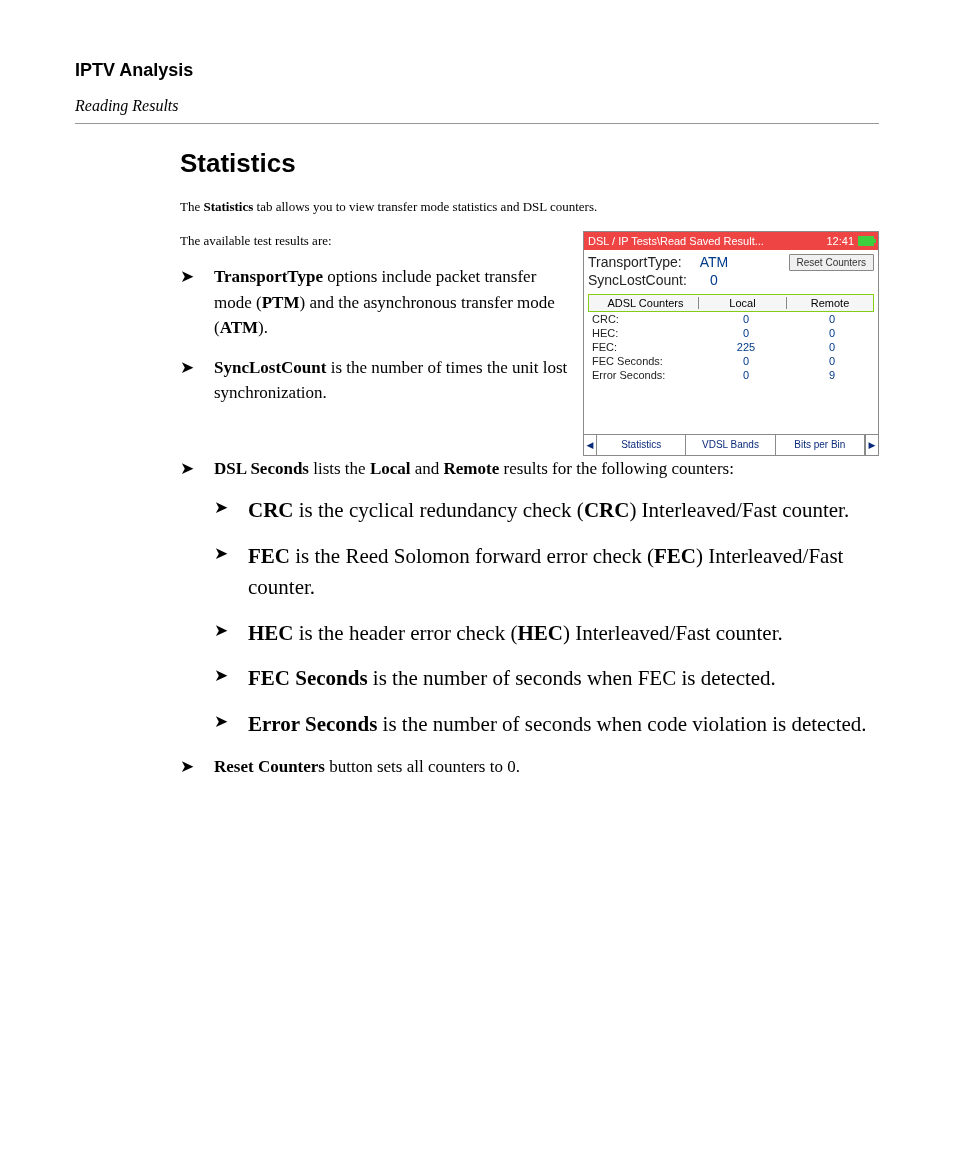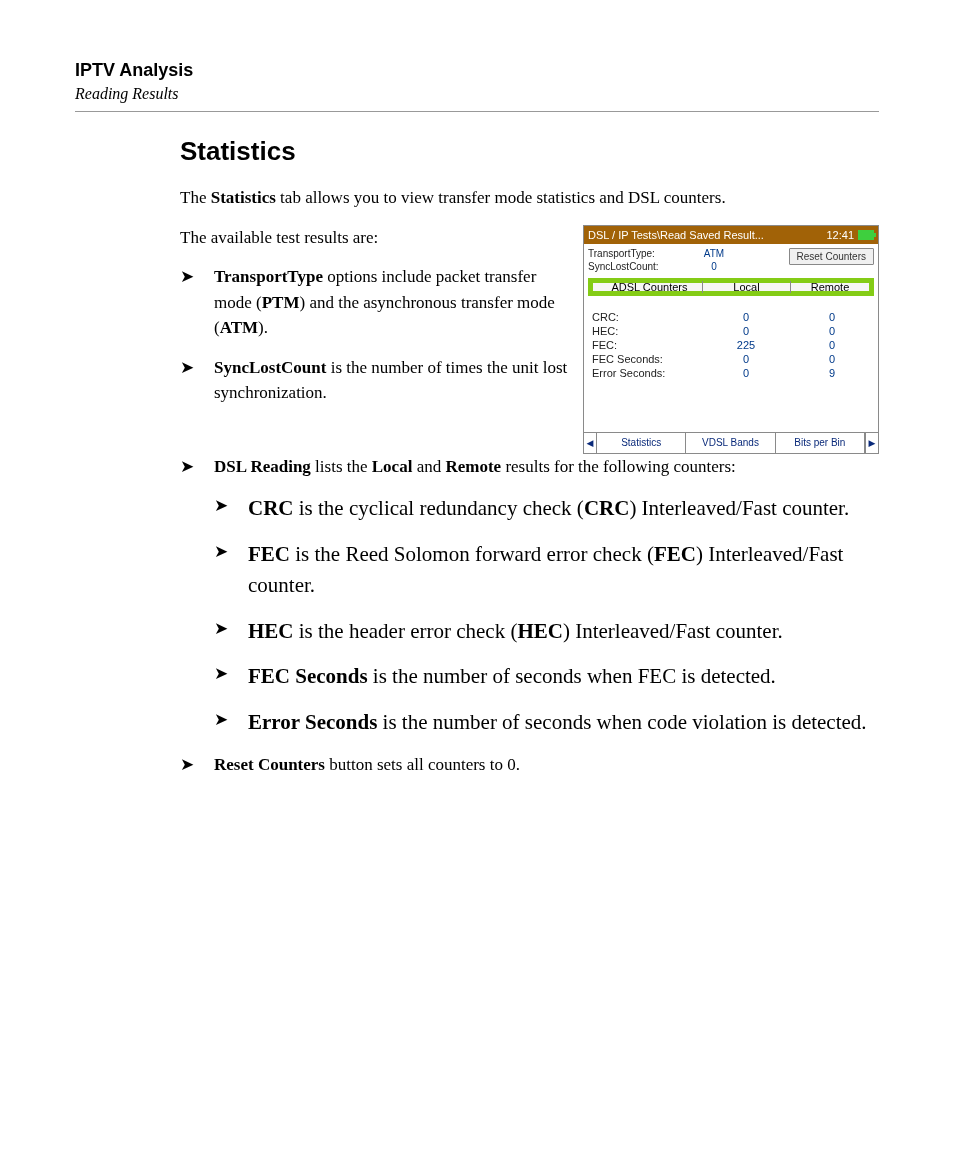--- a/index.html
+++ b/index.html
@@ -20,38 +20,38 @@
   }
   .header-title {
     font-family: Arial, Helvetica, sans-serif;
     font-weight: bold;
     font-size: 18px;
     margin: 0;
   }
   .header-subtitle {
     font-style: italic;
     font-size: 16px;
-    margin: 4px 0 8px 0;
+    margin: 16px 0 8px 0;
   }
   .header-rule {
     border: none;
     border-top: 1px solid #999;
     margin: 0 0 24px 0;
   }
   .content {
     margin-left: 105px;
   }
   .section-title {
     font-family: Arial, Helvetica, sans-serif;
     font-weight: 900;
     font-size: 26px;
     margin: 22px 0 18px 0;
   }
   p.body {
-    font-size: 17px;
+    font-size: 13px;
     line-height: 1.5;
     margin: 0 0 14px 0;
   }
   .two-col {
     display: flex;
     align-items: flex-start;
     gap: 14px;
   }
   .left-col {
     flex: 1;
@@ -101,21 +101,21 @@
   
   .device {
     width: 296px;
     font-family: Tahoma, Arial, sans-serif;
     font-size: 11px;
     border: 1px solid #8a8a8a;
     background: #fff;
     box-sizing: border-box;
   }
   .device-titlebar {
-    background: #a16207;
+    background: #ef4444;
     color: #fff;
     display: flex;
     justify-content: space-between;
     align-items: center;
     padding: 2px 4px;
     height: 18px;
     box-sizing: border-box;
   }
   .device-titlebar .tleft { white-space: nowrap; overflow: hidden; }
   .device-titlebar .tright { display: flex; align-items: center; gap: 4px; }
@@ -139,53 +139,53 @@
   .device-body {
     padding: 2px 4px 6px 4px;
   }
   .toprow {
     display: flex;
     justify-content: space-between;
     align-items: flex-start;
     padding: 2px 0 4px 0;
   }
   .topleft {
-    font-size: 10px;
+    font-size: 14px;
   }
   .kv { display: flex; gap: 12px; margin-bottom: 2px; }
   .kv .k { width: 94px; color: #222; }
   .kv .v { width: 40px; text-align: center; color: #003a8a; }
   .reset-btn {
     font-size: 10px;
     padding: 1px 7px;
     border: 1px solid #888;
     background: #f0f0f0;
     color: #333;
     height: 17px;
     line-height: 14px;
     border-radius: 1px;
   }
   .counters-header {
     display: flex;
-    border: 5px solid #84cc16;
+    border: 1px solid #84cc16;
     background: #f6f6f6;
     font-size: 11px;
     height: 18px;
     align-items: center;
     box-sizing: border-box;
   }
   .counters-header > div {
     text-align: center;
     box-sizing: border-box;
   }
   .ch-name { width: 110px; border-right: 1px solid #8a8a8a; text-align: left; padding-left: 4px; }
   .ch-local { width: 88px; border-right: 1px solid #8a8a8a; }
   .ch-remote { flex: 1; }
   .counters-table {
-    margin-top: 14px;
+    margin-top: 0;
   }
   .crow {
     display: flex;
     font-size: 11px;
     padding: 1px 0;
     align-items: center;
   }
   .crow .cname { width: 110px; padding-left: 4px; color: #222;}
   .crow .clocal { width: 88px; text-align: center; color: #003a8a;}
   .crow .cremote { flex: 1; text-align: center; color: #003a8a;}
@@ -339,21 +339,21 @@
           <div class="tab active">Statistics</div>
           <div class="tab">VDSL Bands</div>
           <div class="tab">Bits per Bin</div>
           <div class="arrow right">▶</div>
         </div>
       </div>
     </div>
 
     <ul class="ul1">
       <li>
-        <span class="b">DSL Reading</span><span> lists the </span><span class="b">Local</span><span> and </span><span class="b">Remote</span><span> results for the following counters:</span>
+        <span class="b">DSL Seconds</span><span> lists the </span><span class="b">Local</span><span> and </span><span class="b">Remote</span><span> results for the following counters:</span>
       </li>
     </ul>
 
     <ul class="ul2">
       <li>
         <span class="b">CRC</span><span> is the cyclical redundancy check (</span><span class="b">CRC</span><span>) Interleaved/Fast counter.</span>
       </li>
       <li>
         <span class="b">FEC</span><span> is the Reed Solomon forward error check (</span><span class="b">FEC</span><span>) Interleaved/Fast counter.</span>
       </li>

